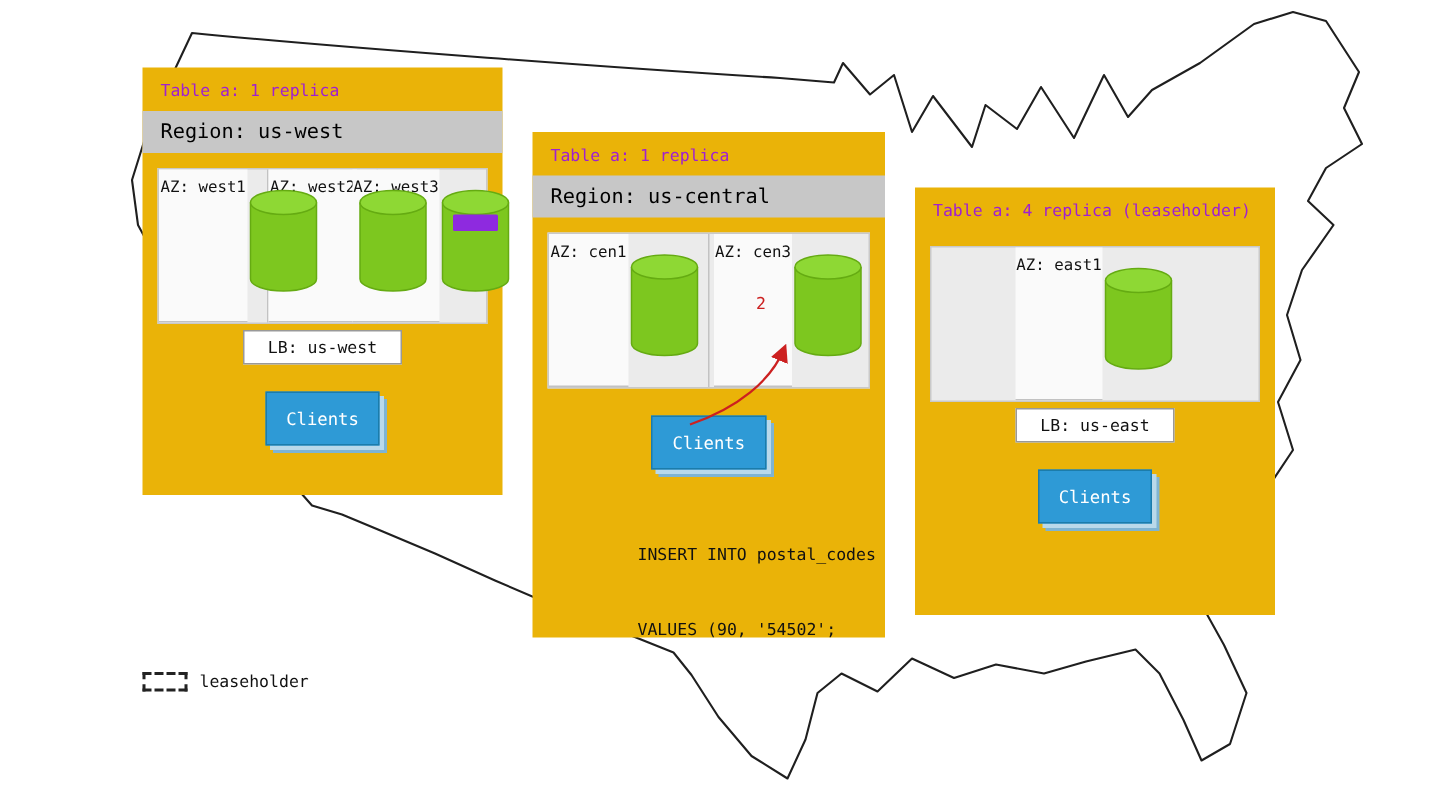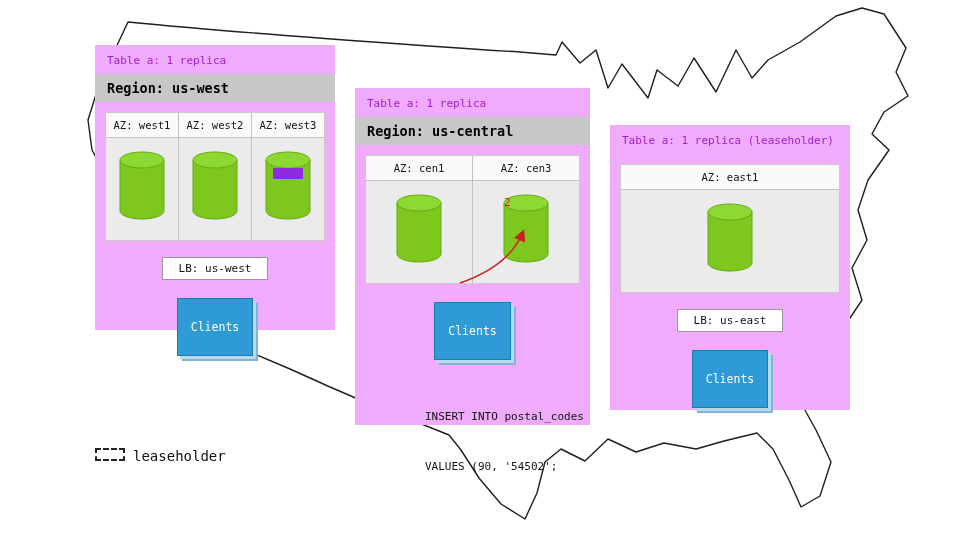--- a/index.html
+++ b/index.html
@@ -5,61 +5,61 @@
   html,body { margin:0; padding:0; background:#ffffff; }
   .canvas {
     position:relative; width:960px; height:540px; overflow:hidden;
     background:#ffffff;
     font-family:"DejaVu Sans Mono","Liberation Mono",monospace;
     color:#111;
   }
   svg.map { position:absolute; left:0; top:0; z-index:0; }
   svg.map path { fill:#ffffff; stroke:#1f1f1f; stroke-width:1.4; stroke-linejoin:round; }
 
-  .panel { position:absolute; background:#f0abfc; z-index:2; }
+  .panel { position:absolute; background:#eab308; z-index:2; }
 
   .table-label { color:#a020d0; font-size:11px; padding:9px 12px 7px; white-space:nowrap; }
-  .region-band { background:#c7c7c7; font-size:13.5px; padding:6px 12px; color:#000; white-space:nowrap;font-weight:bold; }
+  .region-band { background:#c7c7c7; font-size:13.5px; padding:6px 12px; color:#000; white-space:nowrap; }
 
   .az-area { margin:10px 10px 0; background:#ebebeb; border:1px solid #c9c9c9; display:flex; }
-  .az-col { flex:1; display:flex; flex-direction:column; align-items:center; border-right:1px solid #c2c2c2; min-width:0; }
-  .az-col:last-child { border-right:none; }
+  .az-col { flex:1; display:flex; flex-direction:row; align-items:center; border-right:1px solid #c2c2c2; min-width:0; }
+  .az-col:last-child { border-right:none;justify-content:center; }
   .az-head {
     align-self:stretch; text-align:center; background:#fafafa;
     border-bottom:1px solid #c2c2c2; font-size:10.5px; padding:6px 1px; white-space:nowrap;
   }
   .cyl-wrap { position:relative; padding:12px 0 14px; }
   .cyl path { fill:#7dc71f; stroke:#65ab12; stroke-width:1; }
   .cyl ellipse { fill:#8ed834; stroke:#65ab12; stroke-width:1; }
 
   .marker {
     position:absolute; top:30px; left:calc(50% - 15px);
     width:30px; height:11px; background:#8e2adf; border-radius:1px;
   }
   .marker.leaseholder {
     top:28px; left:calc(50% - 16px); width:28px; height:10px;
     border:2px dashed #161616;
   }
 
   .lb {
-    margin:16px auto 0; width:max-content; background:#ffffff;
+    margin:4px auto 0; width:max-content; background:#ffffff;
     border:1px solid #999; font-size:11px; padding:4px 16px; position:relative;
   }
   .clients {
     margin:18px auto 0; width:max-content; background:#2e9ad6;
-    border:1px solid #1b7cab; color:#fff; font-size:11.5px; padding:21px 13px;
+    border:1px solid #1b7cab; color:#fff; font-size:11.5px; padding:10px 13px;
     box-shadow:3px 3px 0 #b9d9ea, 5px 5px 0 #7fb4d2;
     cursor:pointer;
   }
   .query { margin:16px 12px 0 70px; font-size:11px; line-height:1.5; white-space:pre; }
 
   svg.overlay { position:absolute; left:0; top:0; z-index:4; pointer-events:none; }
   .arrow-num { position:absolute; left:504px; top:196px; color:#cc2020; font-size:11px; z-index:5; }
 
-  .legend { position:absolute; left:95px; top:448px; z-index:3; display:flex; align-items:flex-start; font-size:14px; }
+  .legend { position:absolute; left:95px; top:448px; z-index:3; display:flex; align-items:flex-start; font-size:11px; }
   .legend-swatch {
     display:inline-block; width:26px; height:9px; background:#fff;
     border:2px dashed #222; margin-right:8px;
   }
 </style>
 </head>
 <body>
 
 <div class="canvas">
 
@@ -136,21 +136,21 @@
       </div>
     </div>
     <div class="clients">Clients</div>
     <div class="query">
       <div>INSERT INTO postal_codes</div>
       <div>VALUES (90, '54502';</div>
     </div>
   </section>
 
   <section class="panel" style="left:610px; top:125px; width:240px; height:285px;">
-    <div class="table-label">Table a: 1 replica (leaseholder)</div>
+    <div class="table-label">Table a: 4 replica (leaseholder)</div>
     <div class="az-area">
       <div class="az-col">
         <div class="az-head">AZ: east1</div>
         <div class="cyl-wrap">
           <svg class="cyl" width="48" height="72" viewBox="0 0 48 72" aria-hidden="true">
             <path d="M2 10 L2 61 A22 8 0 0 0 46 61 L46 10"></path>
               <ellipse cx="24" cy="10" rx="22" ry="8"></ellipse>
           </svg>
         </div>
       </div>

